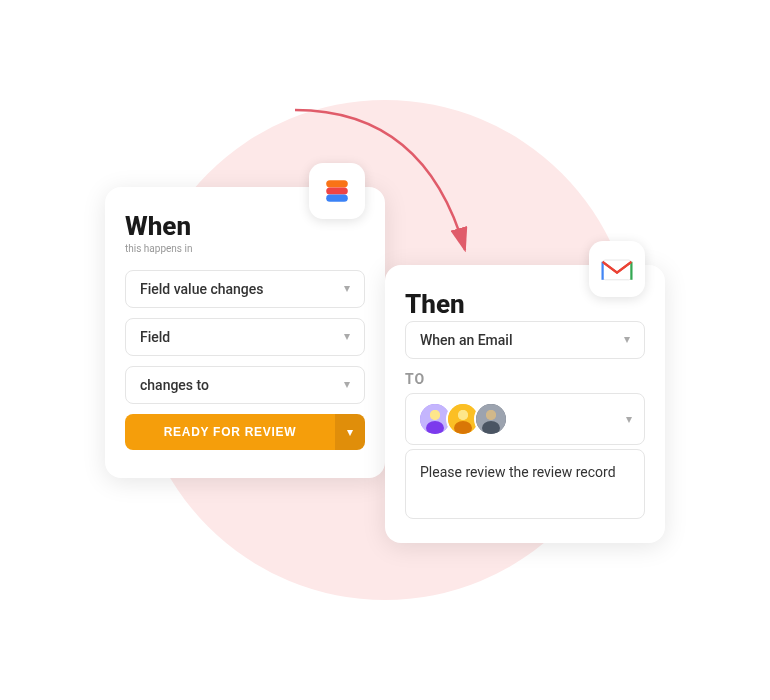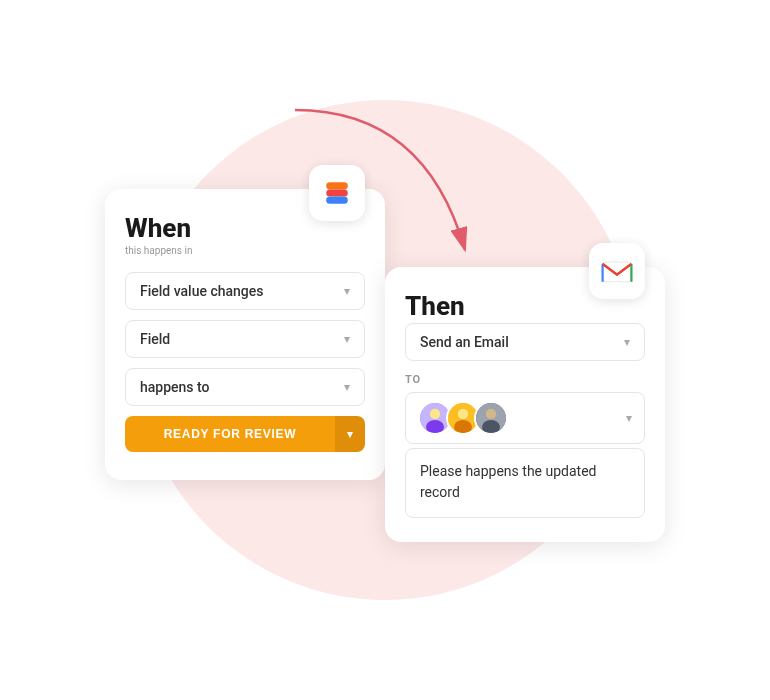--- a/index.html
+++ b/index.html
@@ -99,21 +99,20 @@
 
     .card-subtitle {
       font-size: 10px;
       color: #999;
       margin-bottom: 16px;
     }
 
     
     .dropdown {
       display: flex;
-      align-items: center;
       justify-content: space-between;
       border: 1.5px solid #e5e5e5;
       border-radius: 8px;
       padding: 10px 14px;
       margin-bottom: 10px;
       background: #fff;
       cursor: pointer;
     }
 
     .dropdown-text {
@@ -163,21 +162,21 @@
     .arrow-svg {
       position: absolute;
       top: 60px;
       left: 240px;
       z-index: 2;
       pointer-events: none;
     }
 
     
     .field-label {
-      font-size: 11px;
+      font-size: 14px;
       font-weight: 700;
       color: #999;
       letter-spacing: 0.08em;
       margin-bottom: 6px;
       margin-top: 12px;
     }
 
     .avatars-row {
       display: flex;
       align-items: center;
@@ -259,21 +258,21 @@
         <span class="dropdown-text">Field value changes</span>
         <span class="chevron">▾</span>
       </div>
 
       <div class="dropdown">
         <span class="dropdown-text">Field</span>
         <span class="chevron">▾</span>
       </div>
 
       <div class="dropdown">
-        <span class="dropdown-text">happens to</span>
+        <span class="dropdown-text">changes to</span>
         <span class="chevron">▾</span>
       </div>
 
       <div class="review-row">
         <button class="review-btn">READY FOR REVIEW</button>
         <button class="review-chevron">▾</button>
       </div>
     </div>
 
     <div class="card card-then">
@@ -285,21 +284,21 @@
           <path d="M4 12 L20 24 L36 12" stroke="#ea4335" stroke-width="2.5" fill="none"></path>
           <path d="M4 12 L4 32" stroke="#4285f4" stroke-width="2.5"></path>
           <path d="M36 12 L36 32" stroke="#34a853" stroke-width="2.5"></path>
           <path d="M4 12 L20 24 L36 12" stroke="#ea4335" stroke-width="2.5" fill="none"></path>
         </svg>
       </div>
 
       <h2 class="card-title">Then</h2>
 
       <div class="dropdown">
-        <span class="dropdown-text">Send an Email</span>
+        <span class="dropdown-text">When an Email</span>
         <span class="chevron">▾</span>
       </div>
 
       <p class="field-label">TO</p>
       <div class="avatars-row">
         <div class="avatars-group">
 
           <div class="avatar avatar-1">
             <svg width="30" height="30" viewBox="0 0 30 30">
               <circle cx="15" cy="15" r="15" fill="#c4b5fd"></circle>
@@ -323,17 +322,17 @@
               <circle cx="15" cy="15" r="15" fill="#9ca3af"></circle>
               <circle cx="15" cy="11" r="5" fill="#d1b88a"></circle>
               <ellipse cx="15" cy="24" rx="9" ry="7" fill="#4b5563"></ellipse>
               <circle cx="15" cy="11" r="5" fill="#d1b88a"></circle>
             </svg>
           </div>
         </div>
         <span class="chevron">▾</span>
       </div>
 
-      <div class="message-box">Please happens the updated record</div>
+      <div class="message-box">Please review the review record</div>
     </div>
 
   </div>
 </div>
 
 </body></html>

